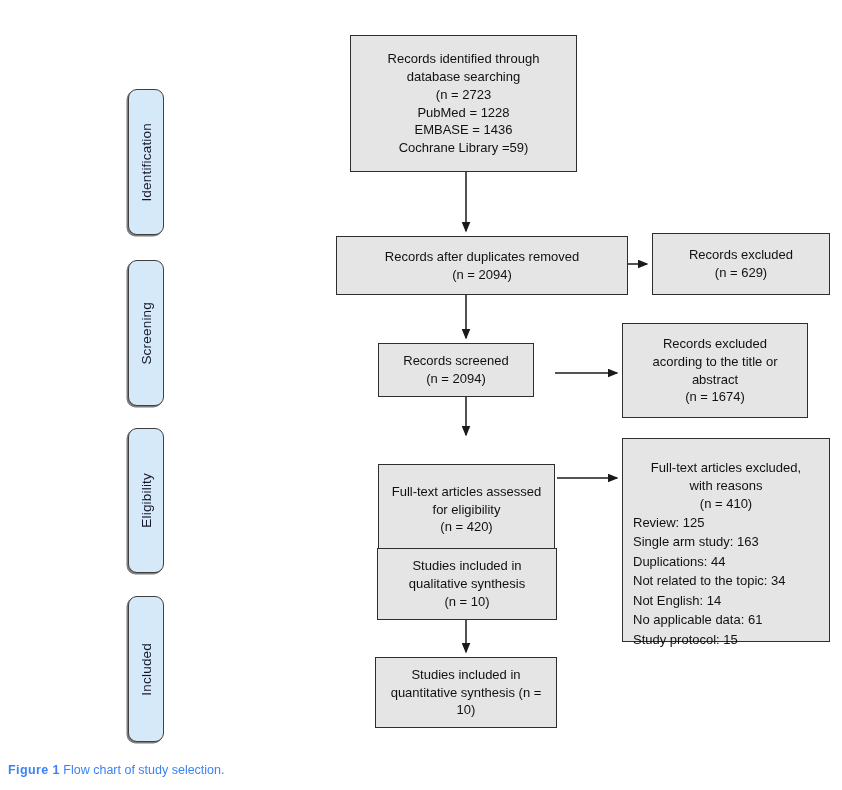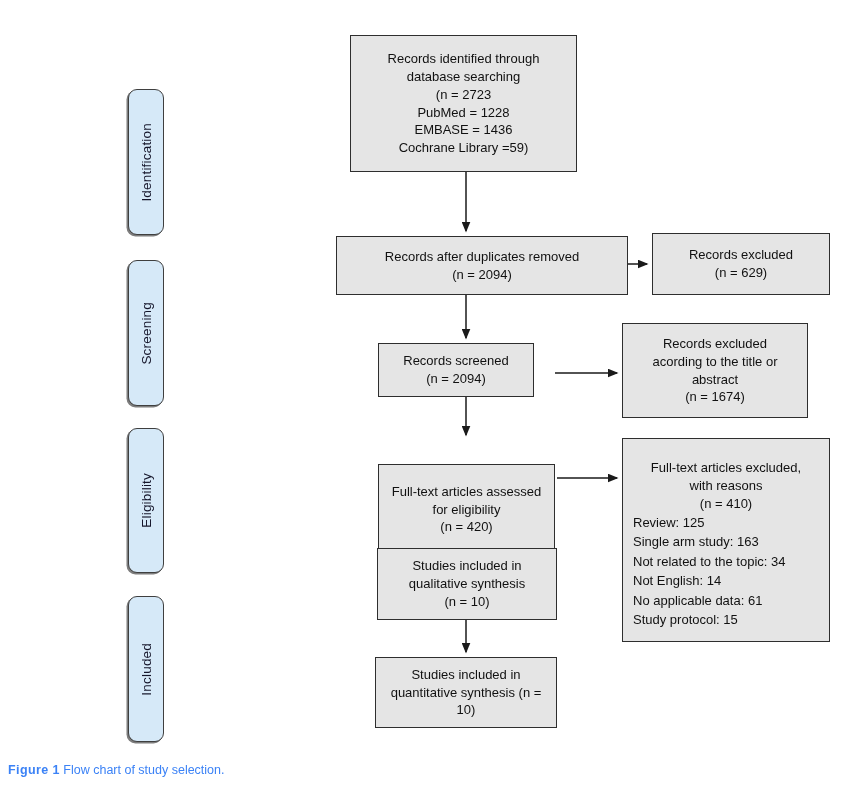--- a/index.html
+++ b/index.html
@@ -160,20 +160,21 @@
 for eligibility
 (n = 420)</span>
   </div>
 
   <div class="box" id="box-excluded-3">
     <span class="hdr">Full-text articles excluded,
 with reasons
 (n = 410)</span>
     <div class="reason">Review: 125</div>
     <div class="reason">Single arm study: 163</div>
+    <div class="reason">Duplications: 44</div>
     <div class="reason">Not related to the topic: 34</div>
     <div class="reason">Not English: 14</div>
     <div class="reason">No applicable data: 61</div>
     <div class="reason">Study protocol: 15</div>
   </div>
 
   <div class="box" id="box-qualitative">
     <span class="txt">Studies included in
 qualitative synthesis
 (n = 10)</span>

